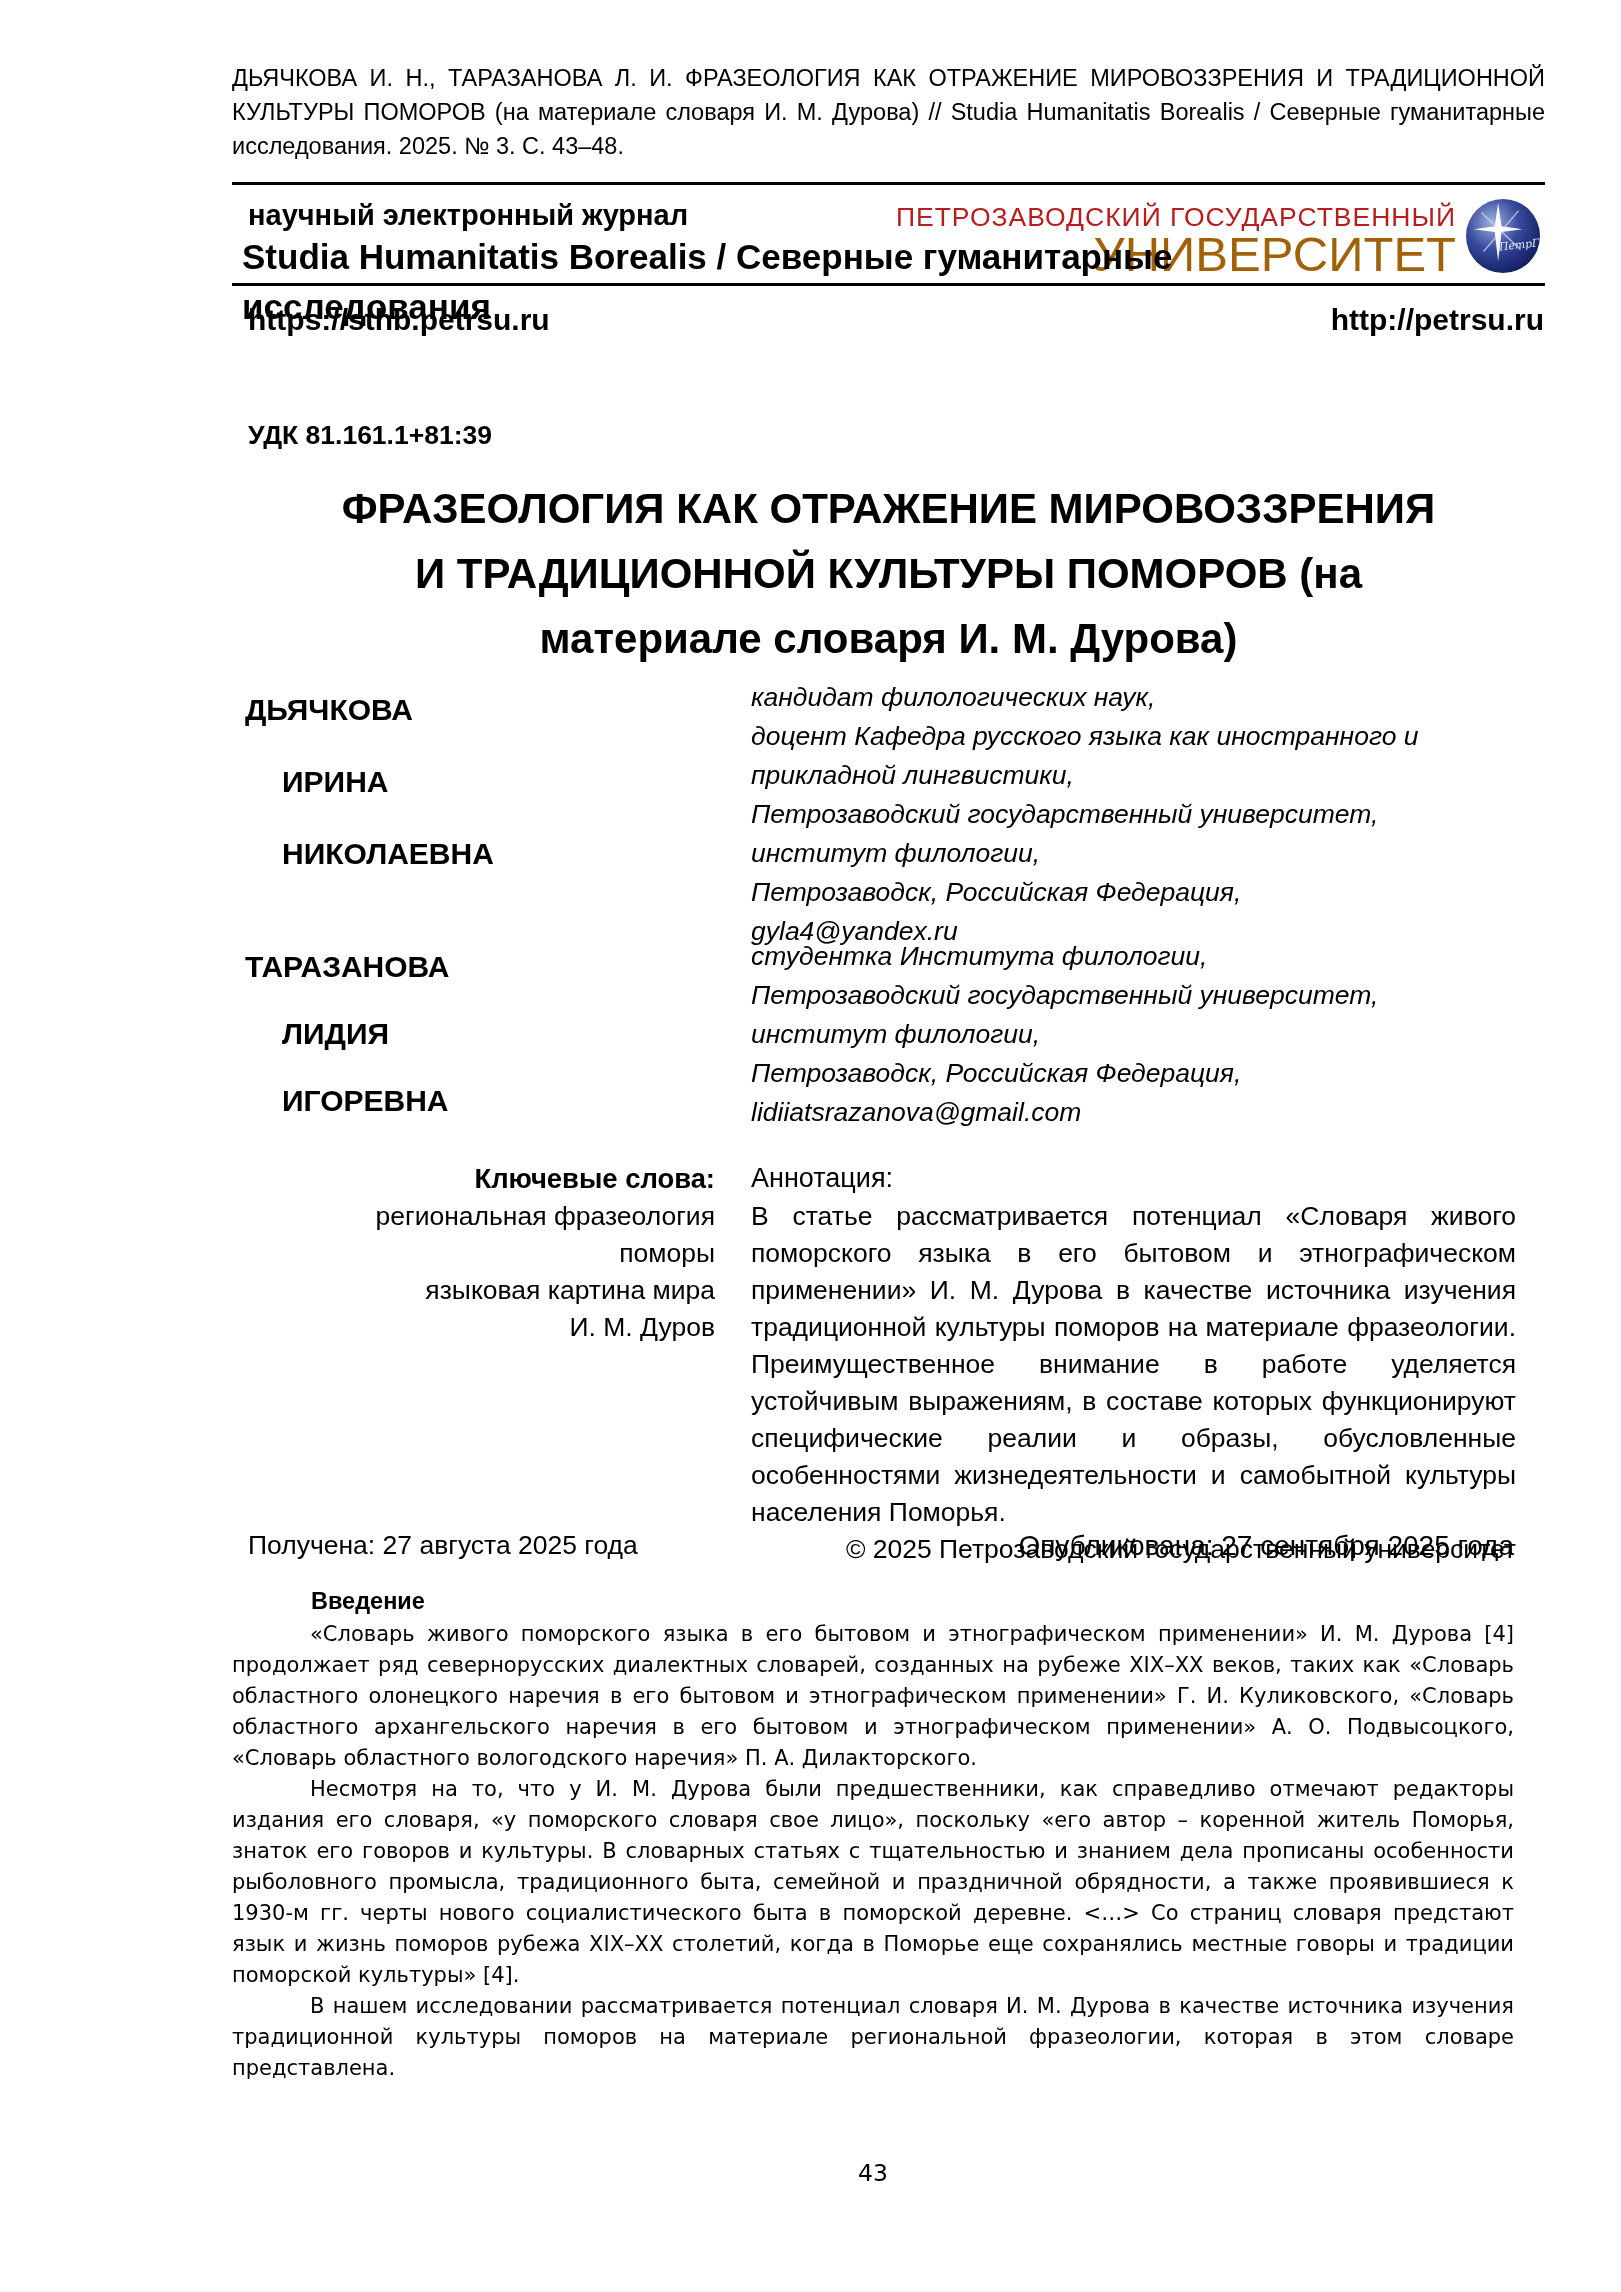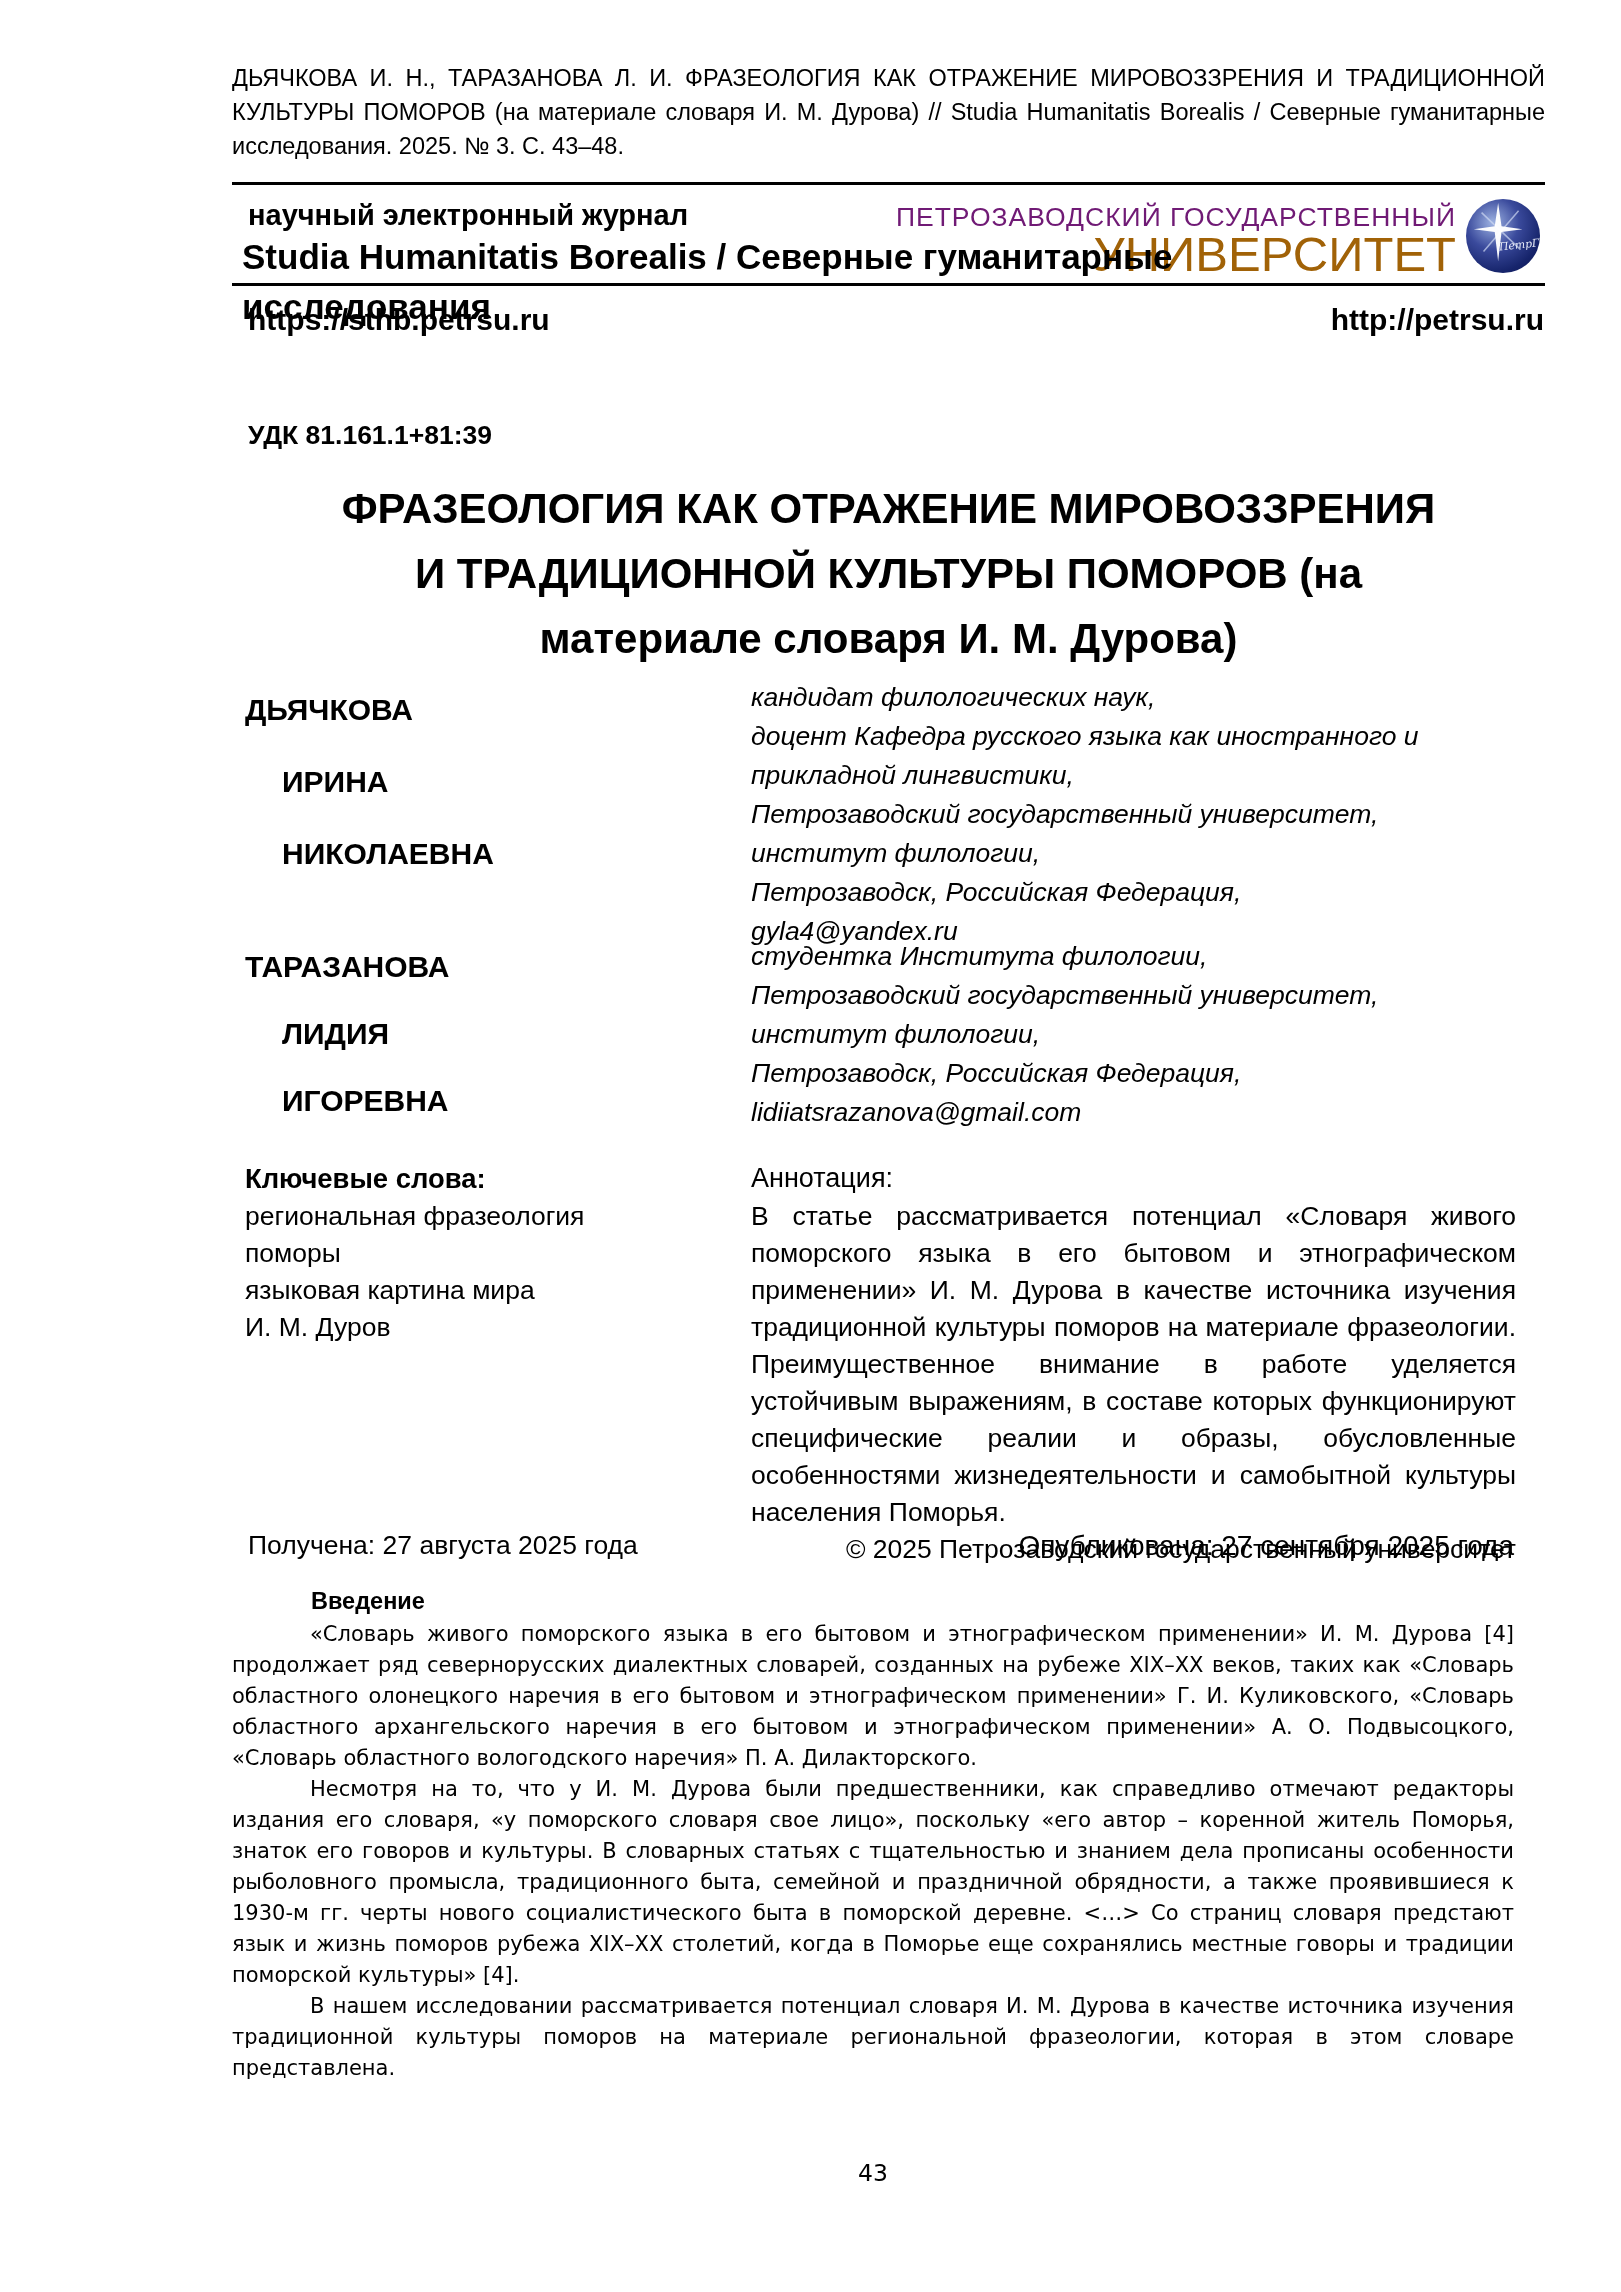--- a/index.html
+++ b/index.html
@@ -22,21 +22,21 @@
   }
   .rule{left:232px;width:1313px;height:2.9px;background:#000;}
   .rule1{top:182px;}
   .rule2{top:283px;z-index:1;}
   
   .mast-type{left:248px;top:199px;font-size:29px;font-weight:bold;z-index:3;}
   .mast-title1{left:242px;top:237px;font-size:35px;font-weight:bold;white-space:nowrap;z-index:4;}
   .mast-title2{left:242px;top:287px;font-size:35px;font-weight:bold;z-index:4;}
   .site-url{left:248px;top:303px;font-size:30px;font-weight:bold;z-index:3;}
   .univ-url{right:77px;top:303px;font-size:30px;font-weight:bold;z-index:3;margin-left:48px;}
-  .univ-name-top{right:165px;top:202px;font-size:26.5px;letter-spacing:1px;color:#701a75;white-space:nowrap;z-index:2;font-weight:500;}
+  .univ-name-top{right:165px;top:202px;font-size:26.5px;letter-spacing:1px;color:#b91c1c;white-space:nowrap;z-index:2;font-weight:500;}
   .univ-name-bottom{right:165px;top:226px;font-size:49px;color:#a16207;white-space:nowrap;z-index:2;}
   .emblem{
     left:1466px;top:199px;width:74px;height:74px;border-radius:50%;
     background:radial-gradient(circle at 36% 32%, #9db2e2 0%, #3a4a9c 38%, #16246b 72%, #0b1350 100%);
     z-index:2;overflow:hidden;
   }
   .emblem svg{display:block;width:74px;height:74px;}
   .emblem-label{
     position:absolute;left:33px;top:39px;
     font-size:10.8px;font-style:italic;color:#e8ecf8;
@@ -52,21 +52,21 @@
   .author-name .nm{line-height:72px;}
   .author-name .nm.ind{padding-left:37px;}
   .a2 .nm{line-height:67px;}
   .author-info{left:751px;width:768px;font-size:26.5px;font-style:italic;}
   .author-info div{line-height:39px;}
   .author1-name{top:674px;}
   .author1-info{top:678px;}
   .author2-name{top:933px;}
   .author2-info{top:937px;}
   
-  .keywords{left:245px;top:1159px;width:470px;font-size:26.5px;}
+  .keywords{left:245px;top:1159px;width:470px;font-size:26.5px;text-align:right;}
   .keywords .kw-head{font-weight:bold;font-size:27.4px;line-height:39px;}
   .keywords div{line-height:37px;}
   .abstract{left:751px;top:1159px;width:765px;font-size:26.5px;}
   .abstract .ab-head{font-weight:normal;font-size:27px;line-height:39px;}
   .ab-text{text-align:justify;line-height:37px;}
   .ab-copy{text-align:right;line-height:37px;}
   
   .date-left{left:248px;top:1530px;font-size:26.5px;}
   .date-right{right:107px;top:1530px;font-size:28px;}
   

